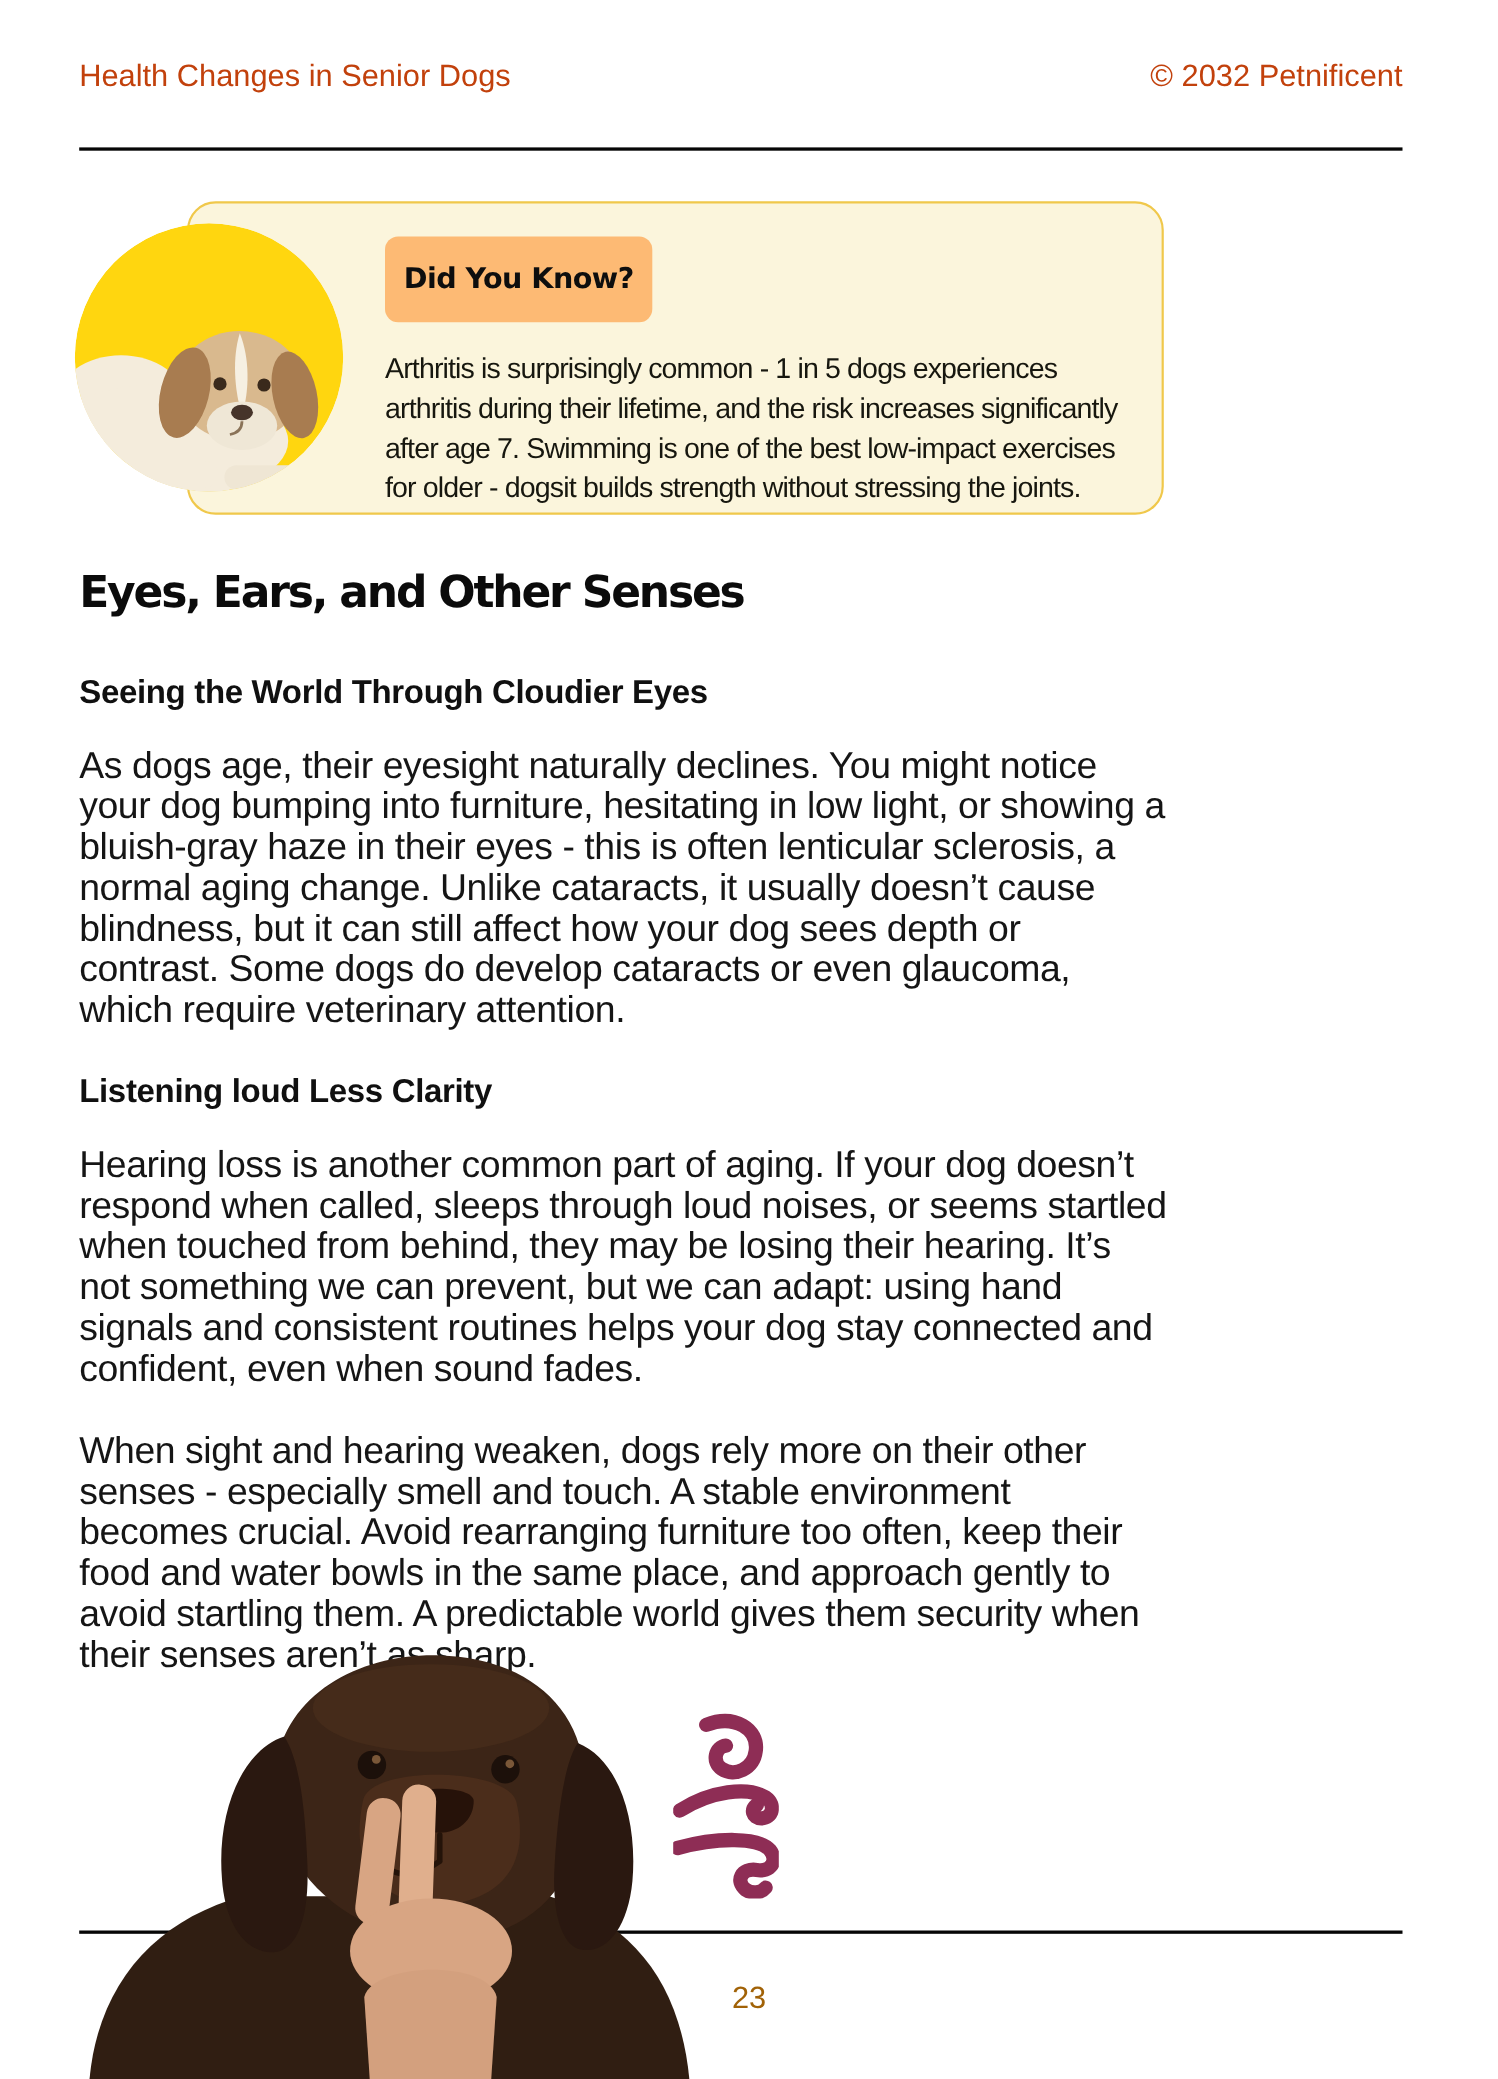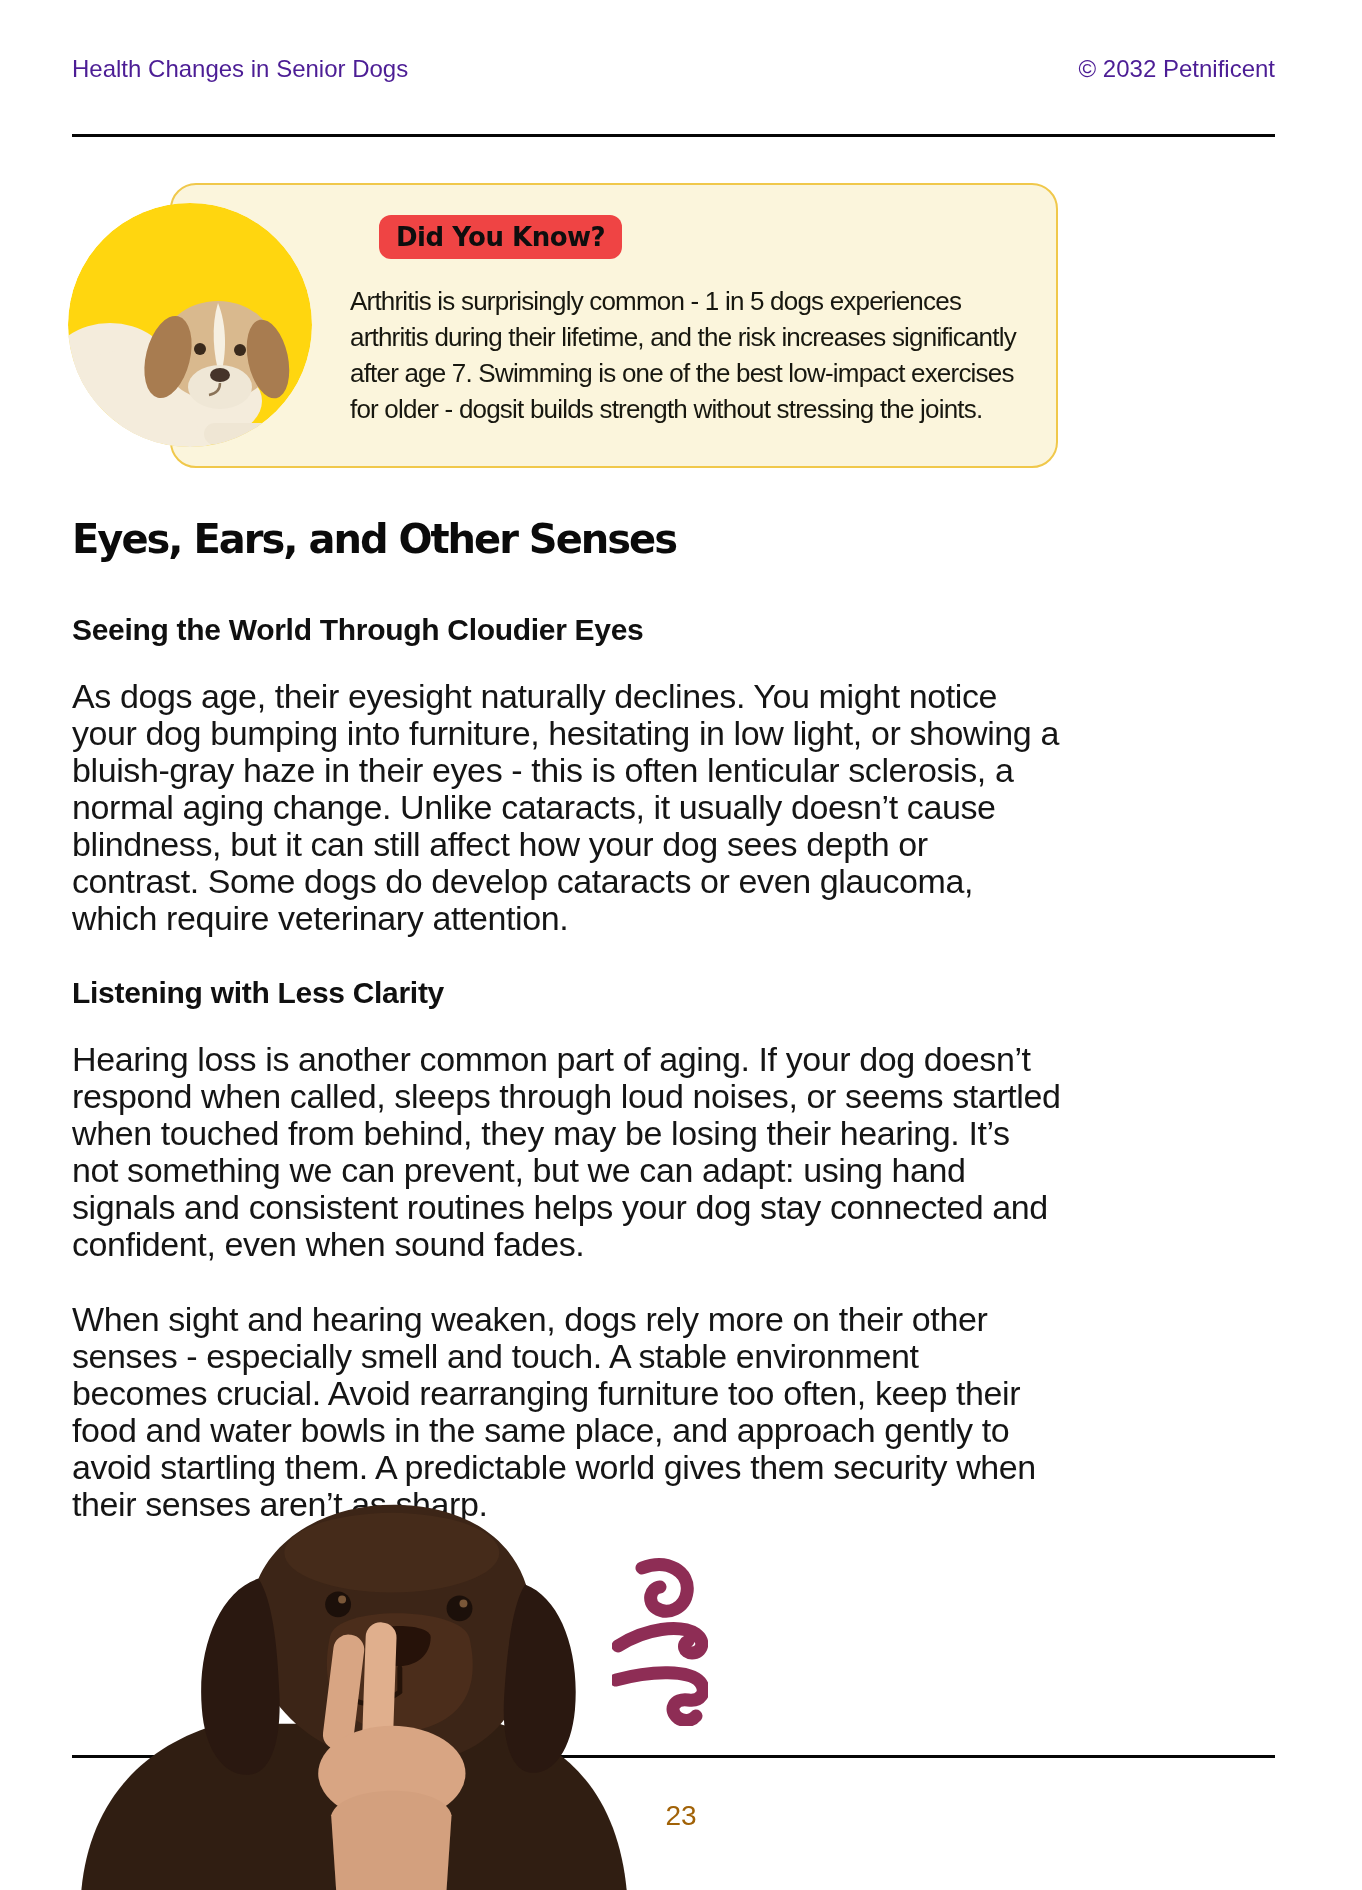--- a/index.html
+++ b/index.html
@@ -1,33 +1,33 @@
 <!DOCTYPE html>
 <html><head>
 <meta charset="utf-8">
 <style>
   html,body{margin:0;padding:0;background:#e8e8e8;}
   .page{position:relative;width:1362px;height:1890px;margin:0 auto;background:#ffffff;overflow:hidden;
         font-family:"Liberation Sans",sans-serif;color:#141414;}
 
   
   .hdr{position:absolute;top:52px;left:72px;width:1203px;display:flex;justify-content:space-between;
-       font-size:24px;line-height:34px;color:#4c1d95;}
+       font-size:28px;line-height:34px;color:#c2410c;}
   .divider{position:absolute;left:72px;width:1203px;height:3px;background:#060606;}
   .divider.top{top:134px;}
   .divider.bottom{top:1755px;z-index:1;}
 
   
   .callout{position:absolute;top:183px;left:170px;width:888px;height:285px;box-sizing:border-box;
            background:#FBF5DC;border:2px solid #F0C84B;border-radius:26px;}
   .photo-circle{position:absolute;left:-104px;top:18px;width:244px;height:244px;}
   .photo-circle svg{display:block;width:100%;height:100%;}
   .callout-body{position:absolute;left:178px;top:30px;right:26px;}
-  .badge{display:inline-block;background:#ef4444;color:#0E0E0E;font-family:"DejaVu Sans",sans-serif;
-         font-weight:800;font-size:26px;padding:7px 17px;border-radius:12px;letter-spacing:-0.5px;margin-left:29px;}
+  .badge{display:inline-block;background:#fdba74;color:#0E0E0E;font-family:"DejaVu Sans",sans-serif;
+         font-weight:800;font-size:26px;padding:24px 17px;border-radius:12px;letter-spacing:-0.5px;}
   .callout-text{margin:24px 0 16px;font-size:26px;line-height:36px;letter-spacing:-0.8px;color:#17170f;}
 
   
   h1.title{position:absolute;top:516px;left:72px;margin:0;font-family:"DejaVu Sans",sans-serif;
            font-weight:800;font-size:40px;letter-spacing:-2px;color:#0B0B0B;}
   .content{position:absolute;top:612px;left:72px;width:990px;}
   .content section{margin:0 0 38px 0;}
   .content h2{margin:0;font-size:30px;font-weight:bold;letter-spacing:-0.3px;line-height:36px;color:#101010;}
   .content p{margin:30px 0 0;font-size:34px;line-height:37px;letter-spacing:-0.4px;color:#151515;}
 
@@ -82,21 +82,21 @@
   </section>
 
   <h1 class="title">Eyes, Ears, and Other Senses</h1>
 
   <div class="content">
     <section>
       <h2>Seeing the World Through Cloudier Eyes</h2>
       <p>As dogs age, their eyesight naturally declines. You might notice your dog bumping into furniture, hesitating in low light, or showing a bluish-gray haze in their eyes - this is often lenticular sclerosis, a normal aging change. Unlike cataracts, it usually doesn’t cause blindness, but it can still affect how your dog sees depth or contrast. Some dogs do develop cataracts or even glaucoma, which require veterinary attention.</p>
     </section>
     <section>
-      <h2>Listening with Less Clarity</h2>
+      <h2>Listening loud Less Clarity</h2>
       <p>Hearing loss is another common part of aging. If your dog doesn’t respond when called, sleeps through loud noises, or seems startled when touched from behind, they may be losing their hearing. It’s not something we can prevent, but we can adapt: using hand signals and consistent routines helps your dog stay connected and confident, even when sound fades.</p>
     </section>
     <section>
       <p>When sight and hearing weaken, dogs rely more on their other senses - especially smell and touch. A stable environment becomes crucial. Avoid rearranging furniture too often, keep their food and water bowls in the same place, and approach gently to avoid startling them. A predictable world gives them security when their senses aren’t as sharp.</p>
     </section>
   </div>
 
   <div class="divider bottom"></div>
 
   <div class="lab-photo">

